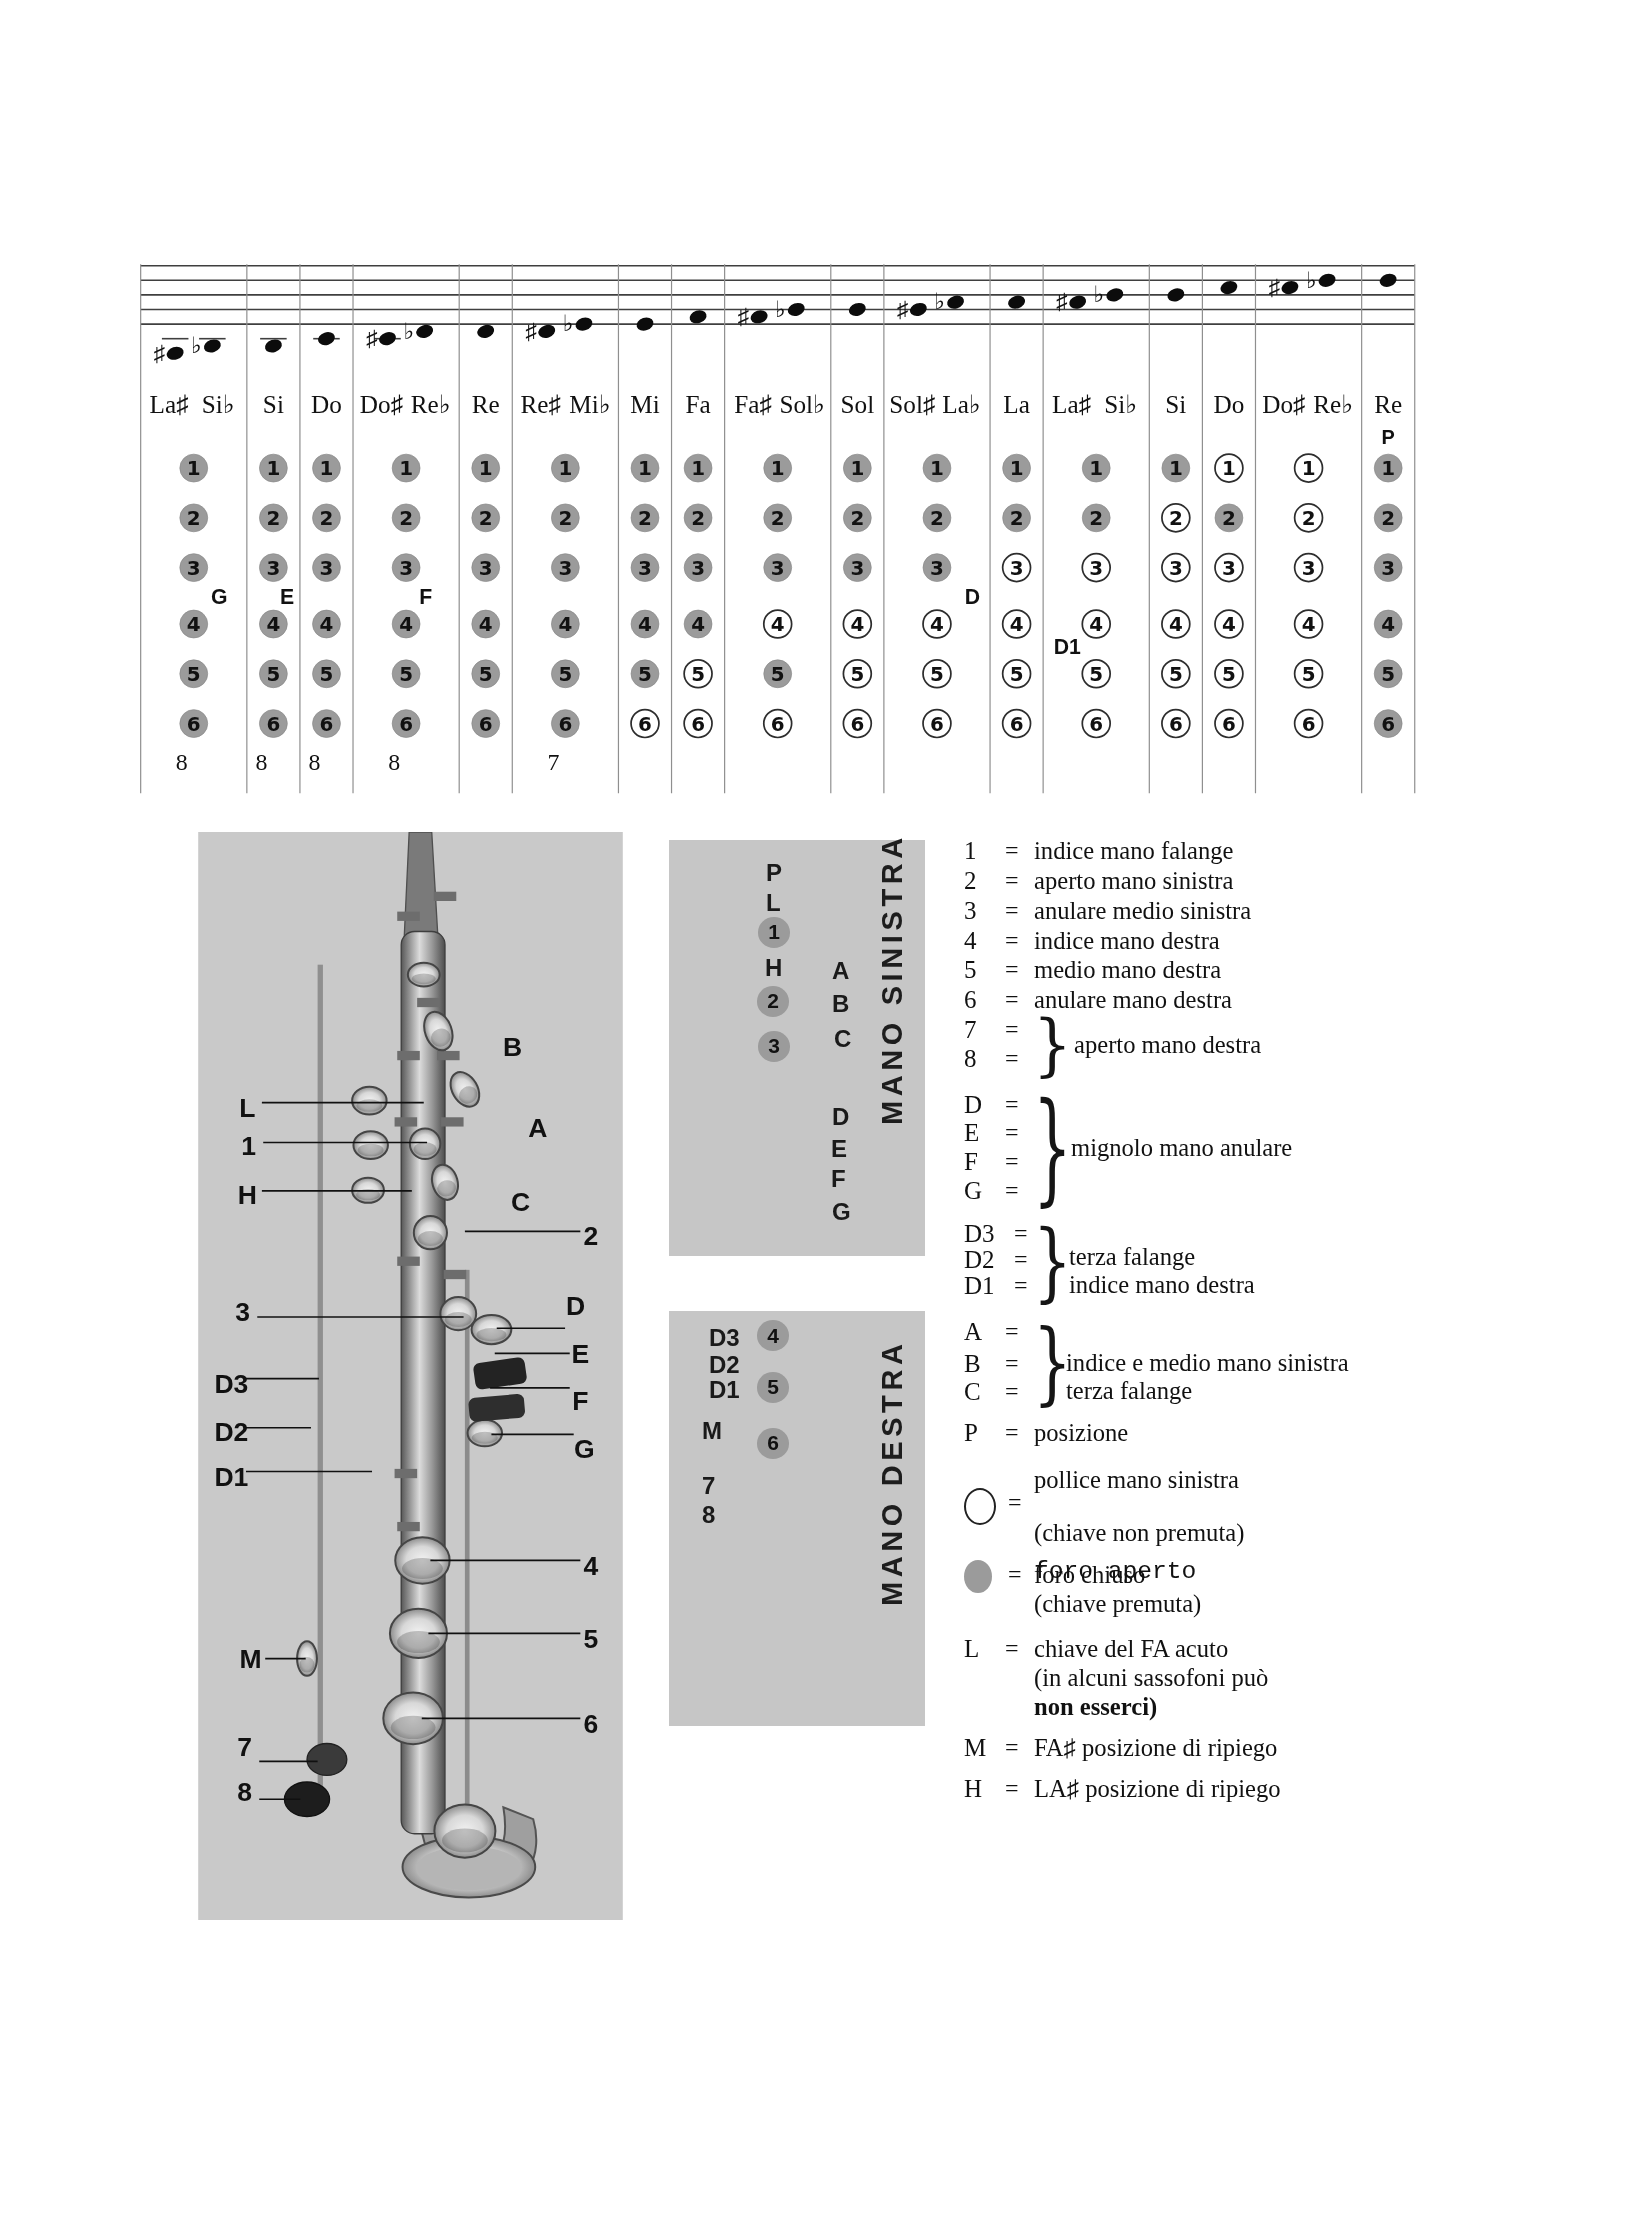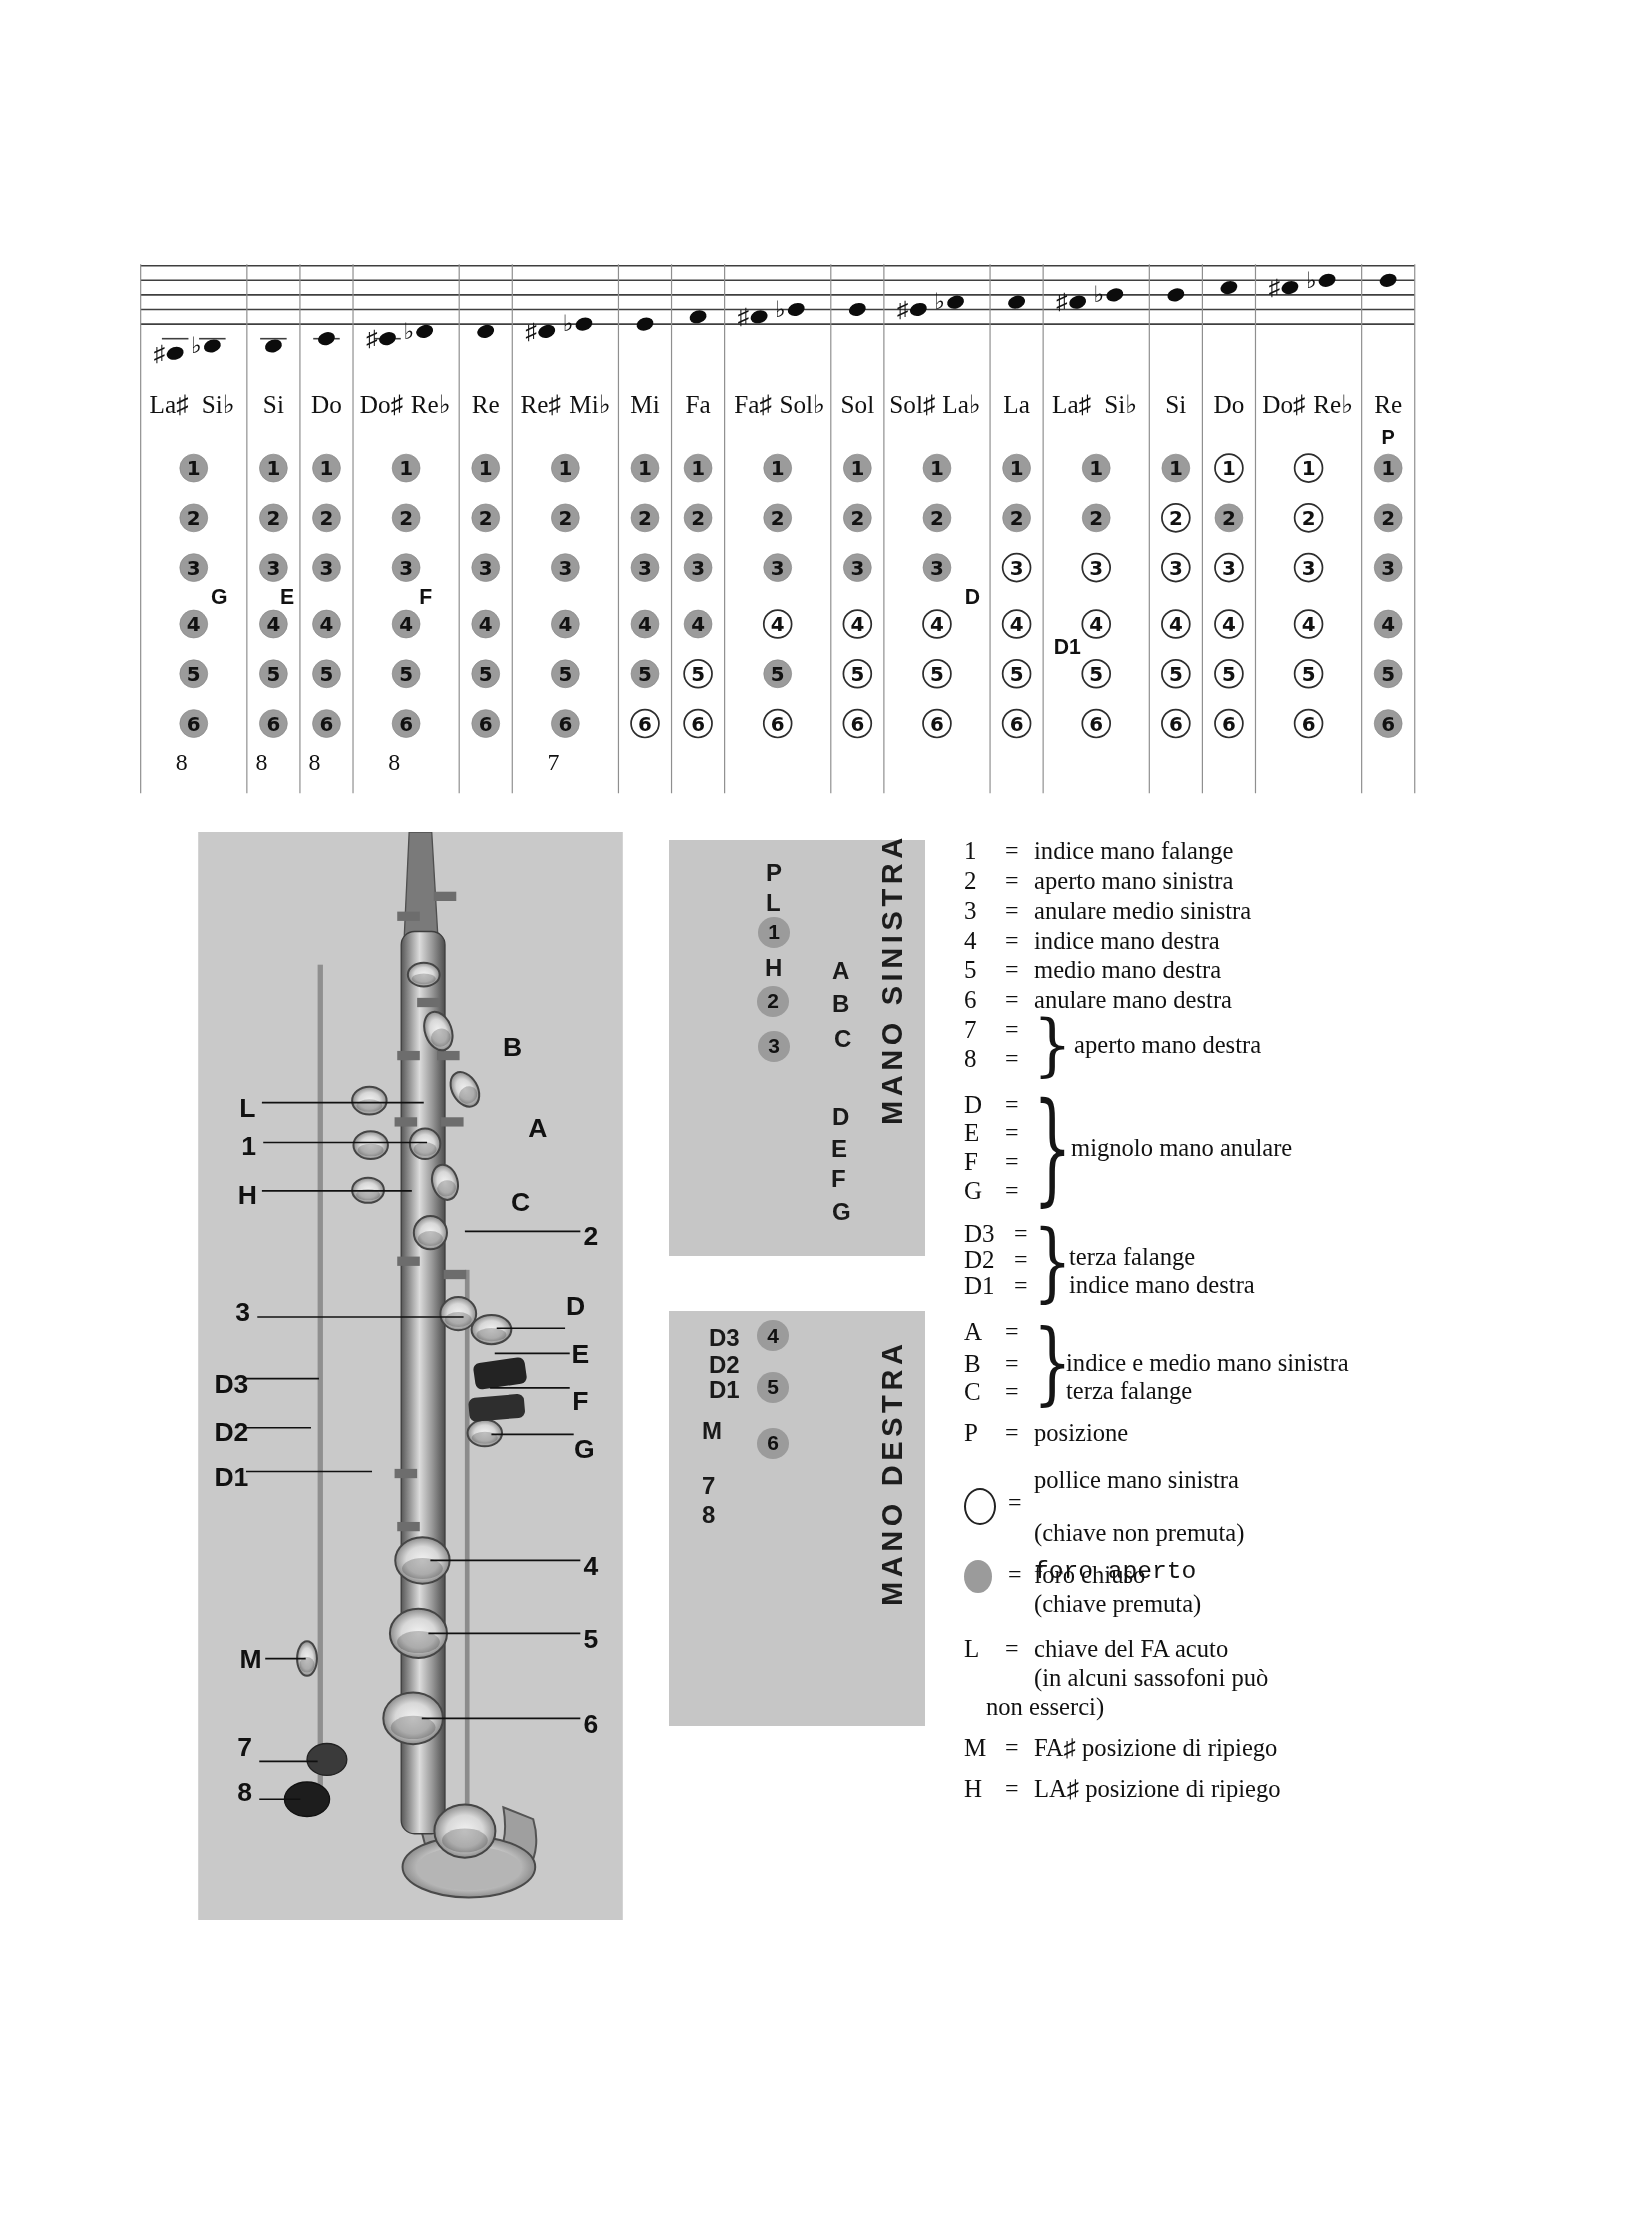--- a/index.html
+++ b/index.html
@@ -571,21 +571,21 @@
       <span class="lg-txt" style="left: 1034px; top: 1558px; font-family: Liberation Mono, monospace;">foro aperto</span>
       <span class="lg-txt" style="left: 1034px; top: 1519px;">(chiave non premuta)</span>
       <span class="lg-circ" style="left: 964px; top: 1560px; width: 28px; height: 33px; background: rgb(155, 155, 155);"></span>
       <span class="lg-eq" style="left: 1008px; top: 1561px;">=</span>
       <span class="lg-txt" style="left: 1034px; top: 1561px;">foro chiuso</span>
       <span class="lg-txt" style="left: 1034px; top: 1590px;">(chiave premuta)</span>
       <span class="lg-key" style="left: 964px; top: 1635px;">L</span>
       <span class="lg-eq" style="left: 1005px; top: 1635px;">=</span>
       <span class="lg-txt" style="left: 1034px; top: 1635px;">chiave del FA acuto</span>
       <span class="lg-txt" style="left: 1034px; top: 1664px;">(in alcuni sassofoni può</span>
-      <span class="lg-txt" style="left: 986px; top: 1693px;">non esserci)</span>
+      <span class="lg-txt" style="left: 1034px; top: 1693px; font-weight: bold;">non esserci)</span>
       <span class="lg-key" style="left: 964px; top: 1734px;">M</span>
       <span class="lg-eq" style="left: 1005px; top: 1734px;">=</span>
       <span class="lg-txt" style="left: 1034px; top: 1734px;">FA♯ posizione di ripiego</span>
       <span class="lg-key" style="left: 964px; top: 1775px;">H</span>
       <span class="lg-eq" style="left: 1005px; top: 1775px;">=</span>
       <span class="lg-txt" style="left: 1034px; top: 1775px;">LA♯ posizione di ripiego</span>
     </div>
 </div>
 
 

